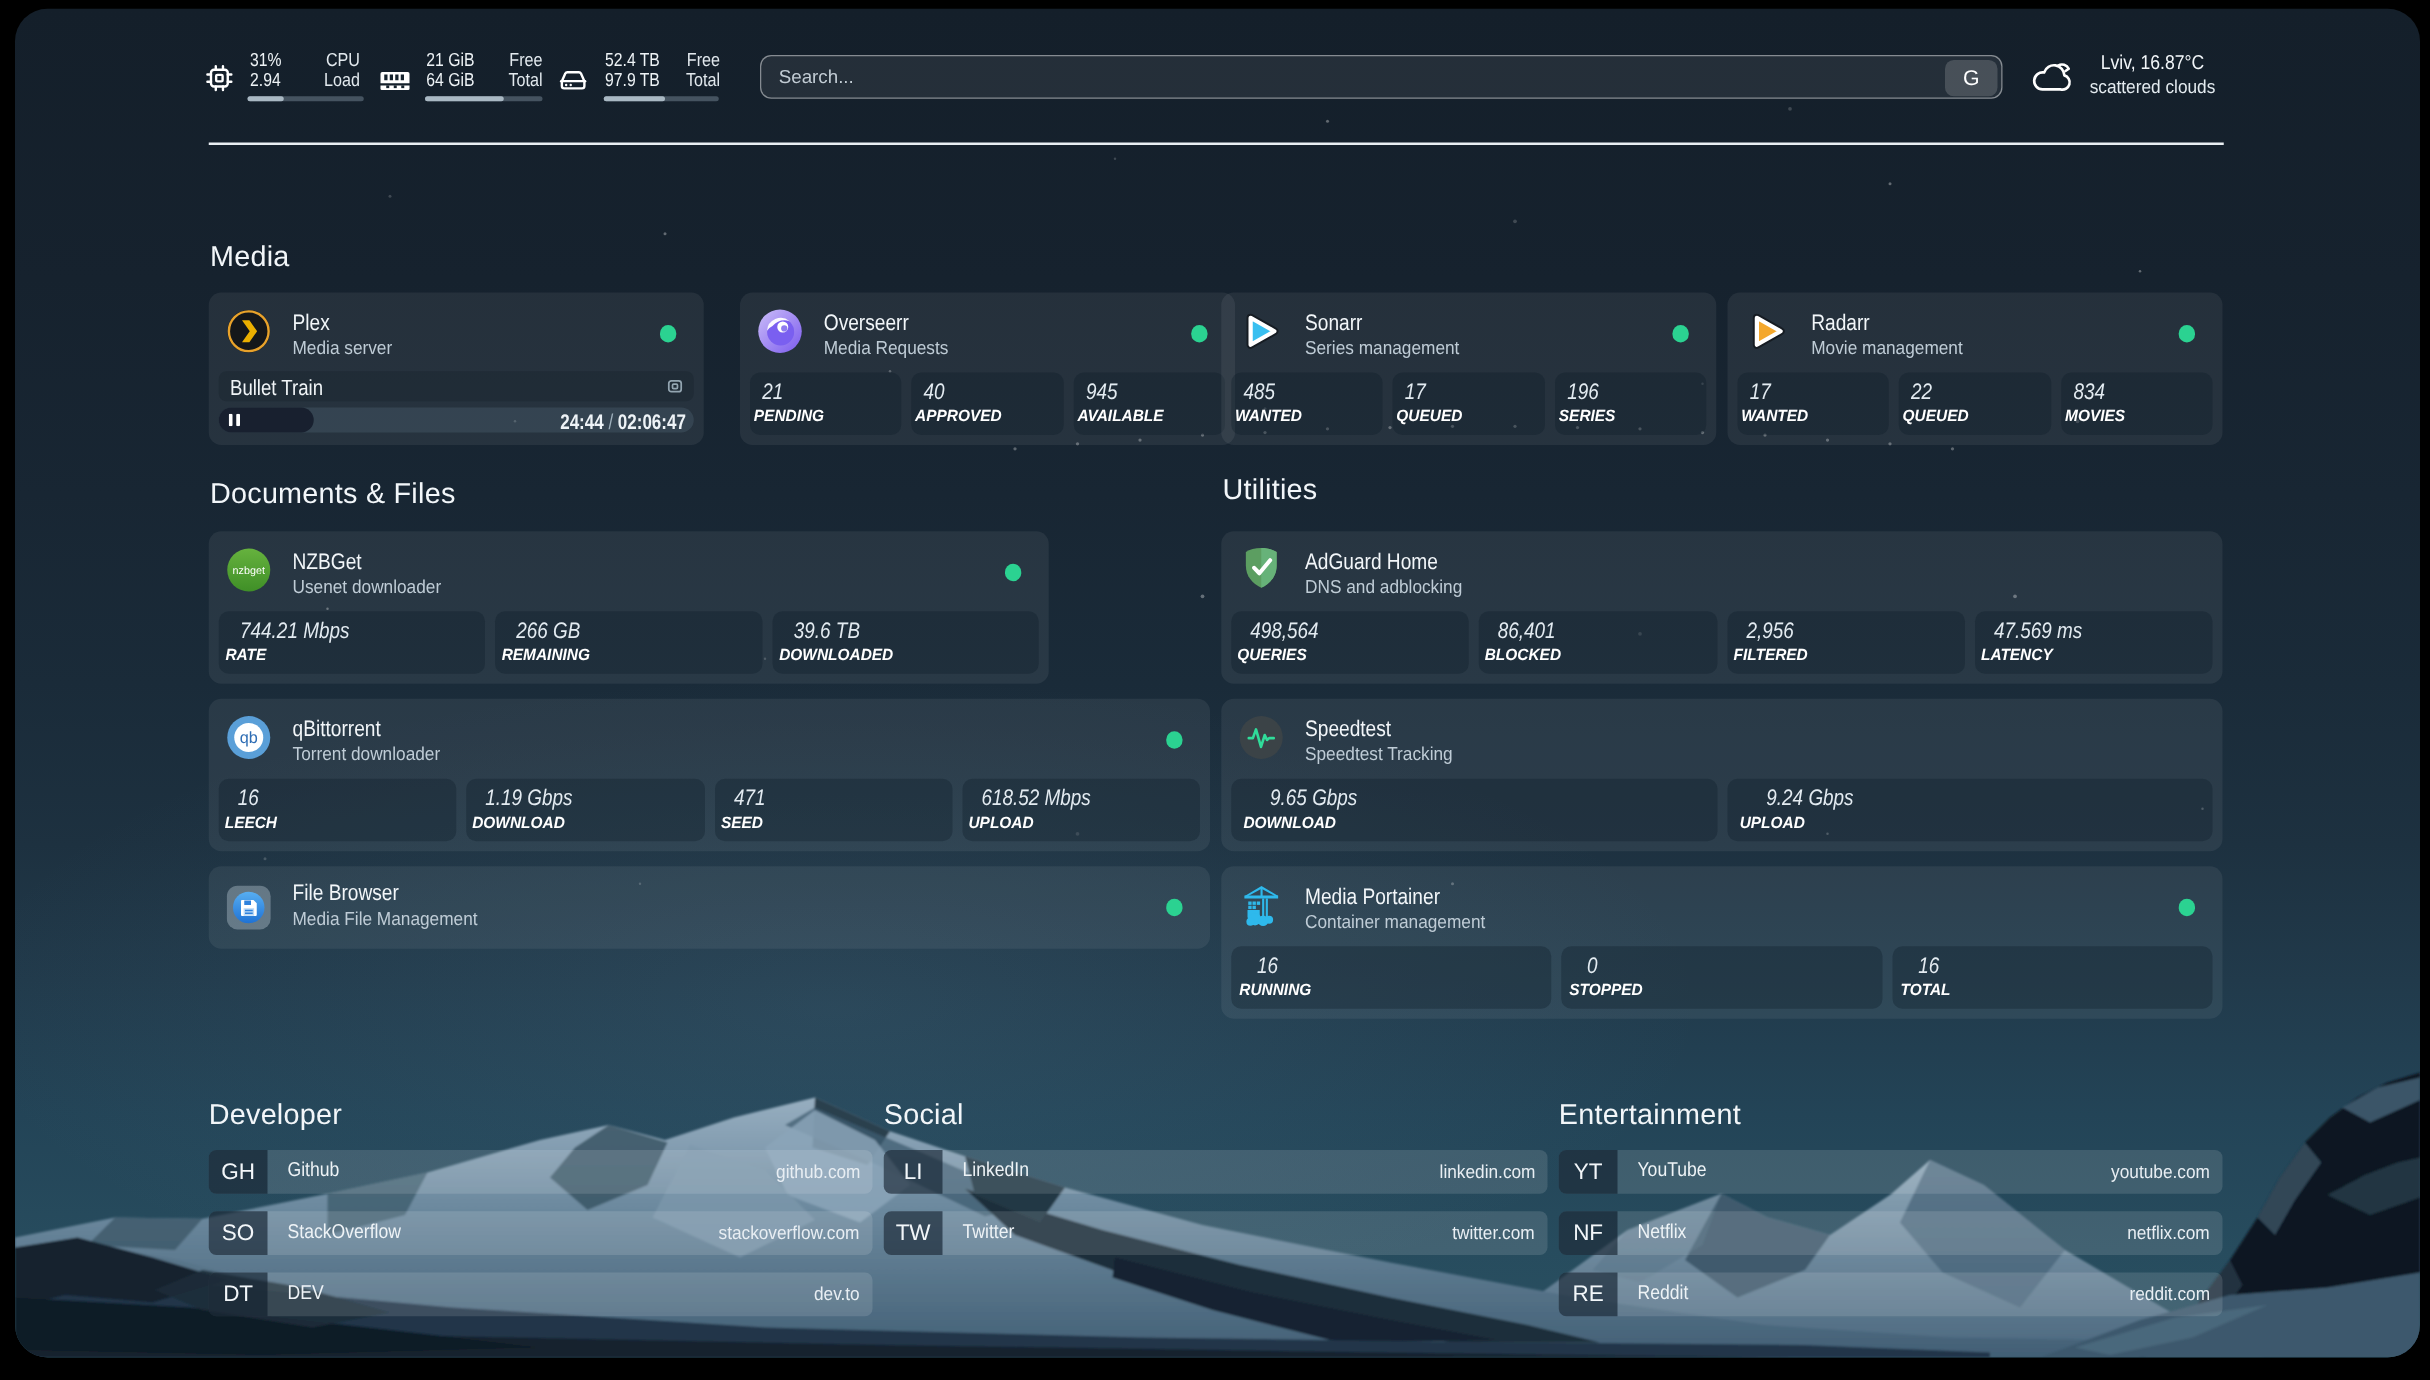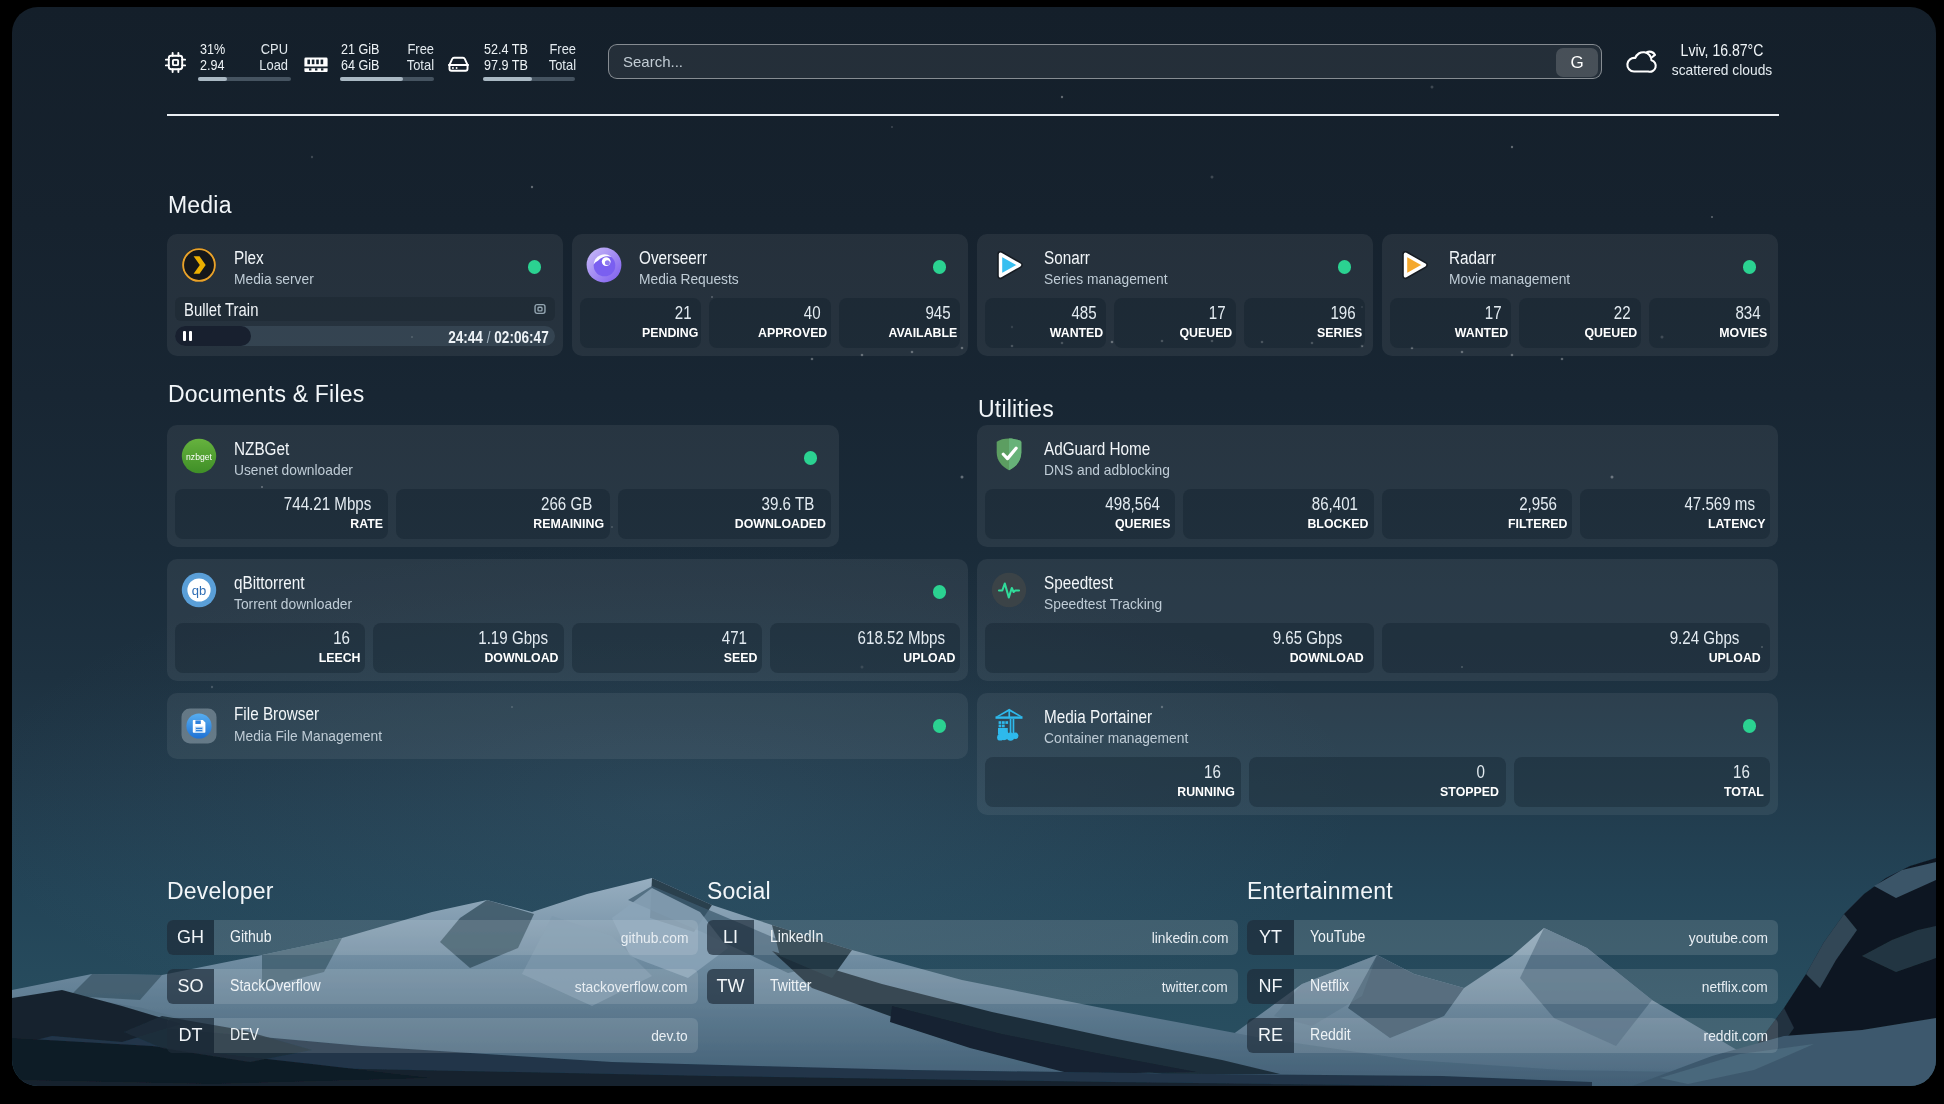--- a/index.html
+++ b/index.html
@@ -30,21 +30,21 @@
 .divider { position:absolute; left:155px; top:107px; width:1612px; height:2px; background:#e9eef2; }
 
 .h1 { position:absolute; font-size:23px; line-height:25px; color:#f2f6f9; font-weight:500; letter-spacing:0.2px; }
 
 .card { position:absolute; background:rgba(255,255,255,0.068); border-radius:10px; }
 .icon36 { position:absolute; left:14px; top:13px; width:36px; height:36px; }
 .ctitle { position:absolute; left:67px; top:14px; font-size:18px; line-height:21px; color:#f2f6f9; font-weight:500; transform:scaleX(0.85); transform-origin:left center; white-space:nowrap; }
 .csub { position:absolute; left:67px; top:36px; font-size:15px; line-height:17px; color:#bfccd6; transform:scaleX(0.92); transform-origin:left center; white-space:nowrap; }
 .dot { position:absolute; width:13.5px; height:13.5px; border-radius:50%; background:#2bd291; right:22px; top:26px; }
 .stats { position:absolute; left:8px; right:8px; bottom:8px; height:50px; display:flex; gap:8px; }
-.stat { flex:1; background:rgba(13,26,38,0.33); border-radius:8px; text-align:right; padding-top:4px; }
+.stat { flex:1; background:rgba(13,26,38,0.33); border-radius:8px; text-align:left; padding-top:4px;font-style:italic; }
 .stat .v { font-size:18px; line-height:22px; color:#e3ebf1; transform:scaleX(0.84); }
 .stat .l { font-size:13px; line-height:15px; margin-top:1px; color:#ffffff; font-weight:700; transform:scaleX(0.95); }
 
 .mrow { position:absolute; left:8px; right:8px; background:rgba(13,24,34,0.22); border-radius:6px; }
 
 .bk { position:absolute; height:35px; width:531px; background:rgba(255,255,255,0.125); border-radius:6px; }
 .bk .ab { position:absolute; left:0; top:0; width:47px; height:35px; background:rgba(13,28,42,0.62);
   border-radius:6px 0 0 6px; color:#f2f6f9; font-size:18px; text-align:center; line-height:35px; }
 .bk .nm { position:absolute; left:63px; top:8px; font-size:16px; color:#eef3f6; transform:scaleX(0.88); transform-origin:left center; white-space:nowrap; }
 .bk .lk { position:absolute; right:10px; top:9px; font-size:15px; color:#e8eef3; transform:scaleX(0.92); transform-origin:right center; white-space:nowrap; }
@@ -231,21 +231,21 @@
       <div class="mrow" style="top:92px;height:20px;background:rgba(130,160,180,0.16);border-radius:10px">
         <div style="position:absolute;left:0;top:0;width:76px;height:20px;border-radius:10px;background:#18202f"></div>
         <svg style="position:absolute;left:8px;top:5px" width="9" height="10" viewBox="0 0 9 10">
             <rect width="3" height="10" rx="1" fill="#fff"></rect>
             <rect x="6" width="3" height="10" rx="1" fill="#fff"></rect>
           </svg>
         <span style="position:absolute;right:6px;top:1.5px;font-size:17px;font-weight:600;color:#eef3f7;transform:scaleX(0.8);transform-origin:right center;white-space:nowrap">24:44 <span style="color:#9fb0bc;font-weight:400">/</span> 02:06:47</span>
       </div>
     </div>
 
-    <div class="card" style="left:560px;top:227px;width:396px;height:122px">
+    <div class="card" style="left:580px;top:227px;width:396px;height:122px">
       <svg class="icon36" viewBox="0 0 36 36">
         <defs>
             <linearGradient id="ovg" x1="0" y1="0" x2="1" y2="1">
               <stop offset="0" stop-color="#cabdf8"></stop>
               <stop offset="1" stop-color="#7c5bee"></stop>
             </linearGradient>
           </defs>
         <circle cx="18" cy="18" r="17.4" fill="url(#ovg)"></circle>
         <circle cx="18.5" cy="18.5" r="10.8" fill="#7a5ff0"></circle>
         <path d="M7.6 17.5 A11 11 0 0 1 25.5 9.8 A13.5 13.5 0 0 0 12 13.8 A10.6 10.6 0 0 0 7.6 17.5 Z" fill="#fff" opacity="0.96"></path>
@@ -313,21 +313,21 @@
             <div class="l">QUEUED</div>
           </div>
         <div class="stat">
             <div class="v">834</div>
             <div class="l">MOVIES</div>
           </div>
       </div>
     </div>
 
     <div class="h1" style="left:156px;top:375px">Documents &amp; Files</div>
-    <div class="h1" style="left:966px;top:390px">Utilities</div>
+    <div class="h1" style="left:966px;top:372px">Utilities</div>
 
     <div class="card" style="left:155px;top:418px;width:672px;height:122px">
       <svg class="icon36" viewBox="0 0 36 36">
         <defs>
             <linearGradient id="nzg" x1="0" y1="0" x2="0" y2="1">
               <stop offset="0" stop-color="#66b23e"></stop>
               <stop offset="1" stop-color="#3f8f27"></stop>
             </linearGradient>
           </defs>
         <circle cx="18" cy="18" r="17.2" fill="url(#nzg)"></circle>

